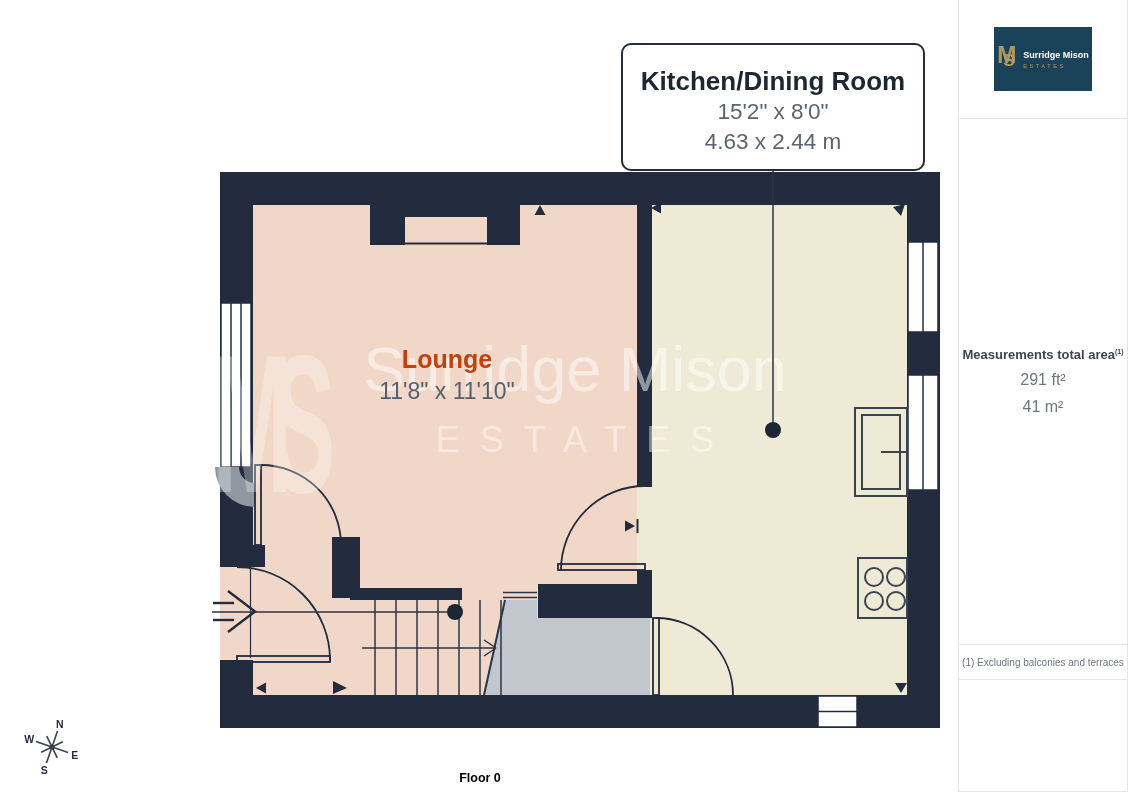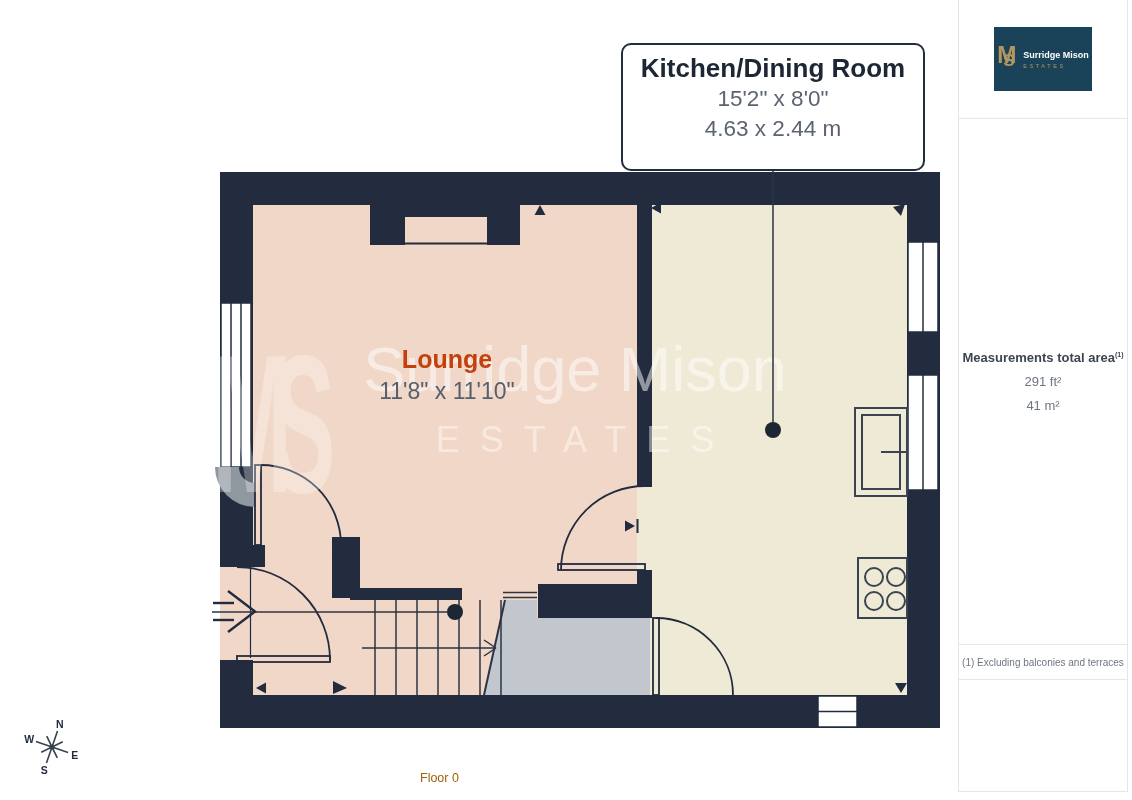--- a/index.html
+++ b/index.html
@@ -5,50 +5,50 @@
   html,body{margin:0;padding:0;background:#ffffff;}
   .stage{position:relative;width:1132px;height:800px;background:#ffffff;overflow:hidden;
          font-family:"Liberation Sans","DejaVu Sans",sans-serif;}
   .plan-svg{position:absolute;left:0;top:0;}
 
   
   .callout{position:absolute;background:#ffffff;border:2.5px solid #222c3e;border-radius:10px;
            text-align:center;z-index:5;box-sizing:border-box;}
   .callout .title{font-weight:bold;color:#1d2633;}
   .callout .dims{color:#5b6470;}
-  #callout-kitchen{left:621px;top:43px;width:304px;height:128px;padding-top:9px;}
+  #callout-kitchen{left:621px;top:43px;width:304px;height:128px;padding-top:22px;}
   #callout-kitchen .title{font-size:26px;line-height:1.15;}
   #callout-kitchen .dims{font-size:22.5px;line-height:1.33;}
   #callout-hall{left:12px;top:550px;width:196px;height:116px;padding-top:10px;}
   #callout-hall .title{font-size:24px;line-height:1.2;}
   #callout-hall .dims{font-size:21px;line-height:1.38;}
   .room-label{position:absolute;text-align:center;z-index:4;}
   #label-lounge{left:330px;top:345px;width:234px;}
   #label-lounge .title{font-size:25px;font-weight:bold;color:#c2410c;}
   #label-lounge .dims{font-size:23px;color:#56606d;line-height:1.3;margin-top:3px;}
-  .floor-label{position:absolute;left:420px;top:771px;width:120px;text-align:left;
-               font-size:12.5px;font-weight:normal;color:#a16207;z-index:4;}
+  .floor-label{position:absolute;left:420px;top:771px;width:120px;text-align:center;
+               font-size:12.5px;font-weight:bold;color:#000000;z-index:4;}
 
   
   .sidebar{position:absolute;left:958px;top:0;width:170px;height:792px;box-sizing:border-box;
            border-left:1px solid #e4e6e9;border-right:1px solid #e4e6e9;border-bottom:1px solid #e4e6e9;
            display:flex;flex-direction:column;background:#fff;}
   .sb-logo{height:118px;border-bottom:1px solid #e4e6e9;display:flex;align-items:center;justify-content:center;flex:none;}
   .logo-box{width:98px;height:64px;background:#1a4258;display:flex;align-items:center;justify-content:center;}
   .logo-mono{position:relative;width:22px;height:36px;color:#b3985e;flex:none;}
   .logo-mono .m1{position:absolute;left:0;top:1px;font-size:23px;font-weight:bold;}
   .logo-mono .m2{position:absolute;left:6px;top:10px;font-size:17px;font-weight:bold;}
   .logo-text{display:flex;flex-direction:column;margin-left:4px;}
   .logo-name{color:#ffffff;font-size:9px;font-weight:bold;white-space:nowrap;}
   .logo-sub{color:#b3985e;font-size:5.5px;letter-spacing:2.6px;margin-top:3px;}
   .sb-area{height:525px;border-bottom:1px solid #e4e6e9;display:flex;flex-direction:column;
            align-items:center;justify-content:center;text-align:center;flex:none;}
   .area-label{font-size:13px;font-weight:bold;color:#3d4550;}
   .area-label sup{font-size:7px;}
-  .area-val{font-size:13px;color:#6e7781;margin-top:9px;}
+  .area-val{font-size:16px;color:#6e7781;margin-top:9px;}
   .sb-footnote{height:34px;border-bottom:1px solid #e4e6e9;display:flex;align-items:center;
                justify-content:center;font-size:10px;color:#6e7680;flex:none;white-space:nowrap;}
   .sb-disclaimer{flex:1;padding-top:16px;text-align:center;}
   .disc-text{font-size:9px;color:#6e7680;line-height:1.55;width:154px;margin:0 auto;}
   .brand{margin-top:14px;font-size:13px;color:#2c3440;letter-spacing:0.3px;}
   .brand .b1{font-weight:normal;}
   .brand .b2{font-weight:bold;}
 </style>
 </head>
 <body>

